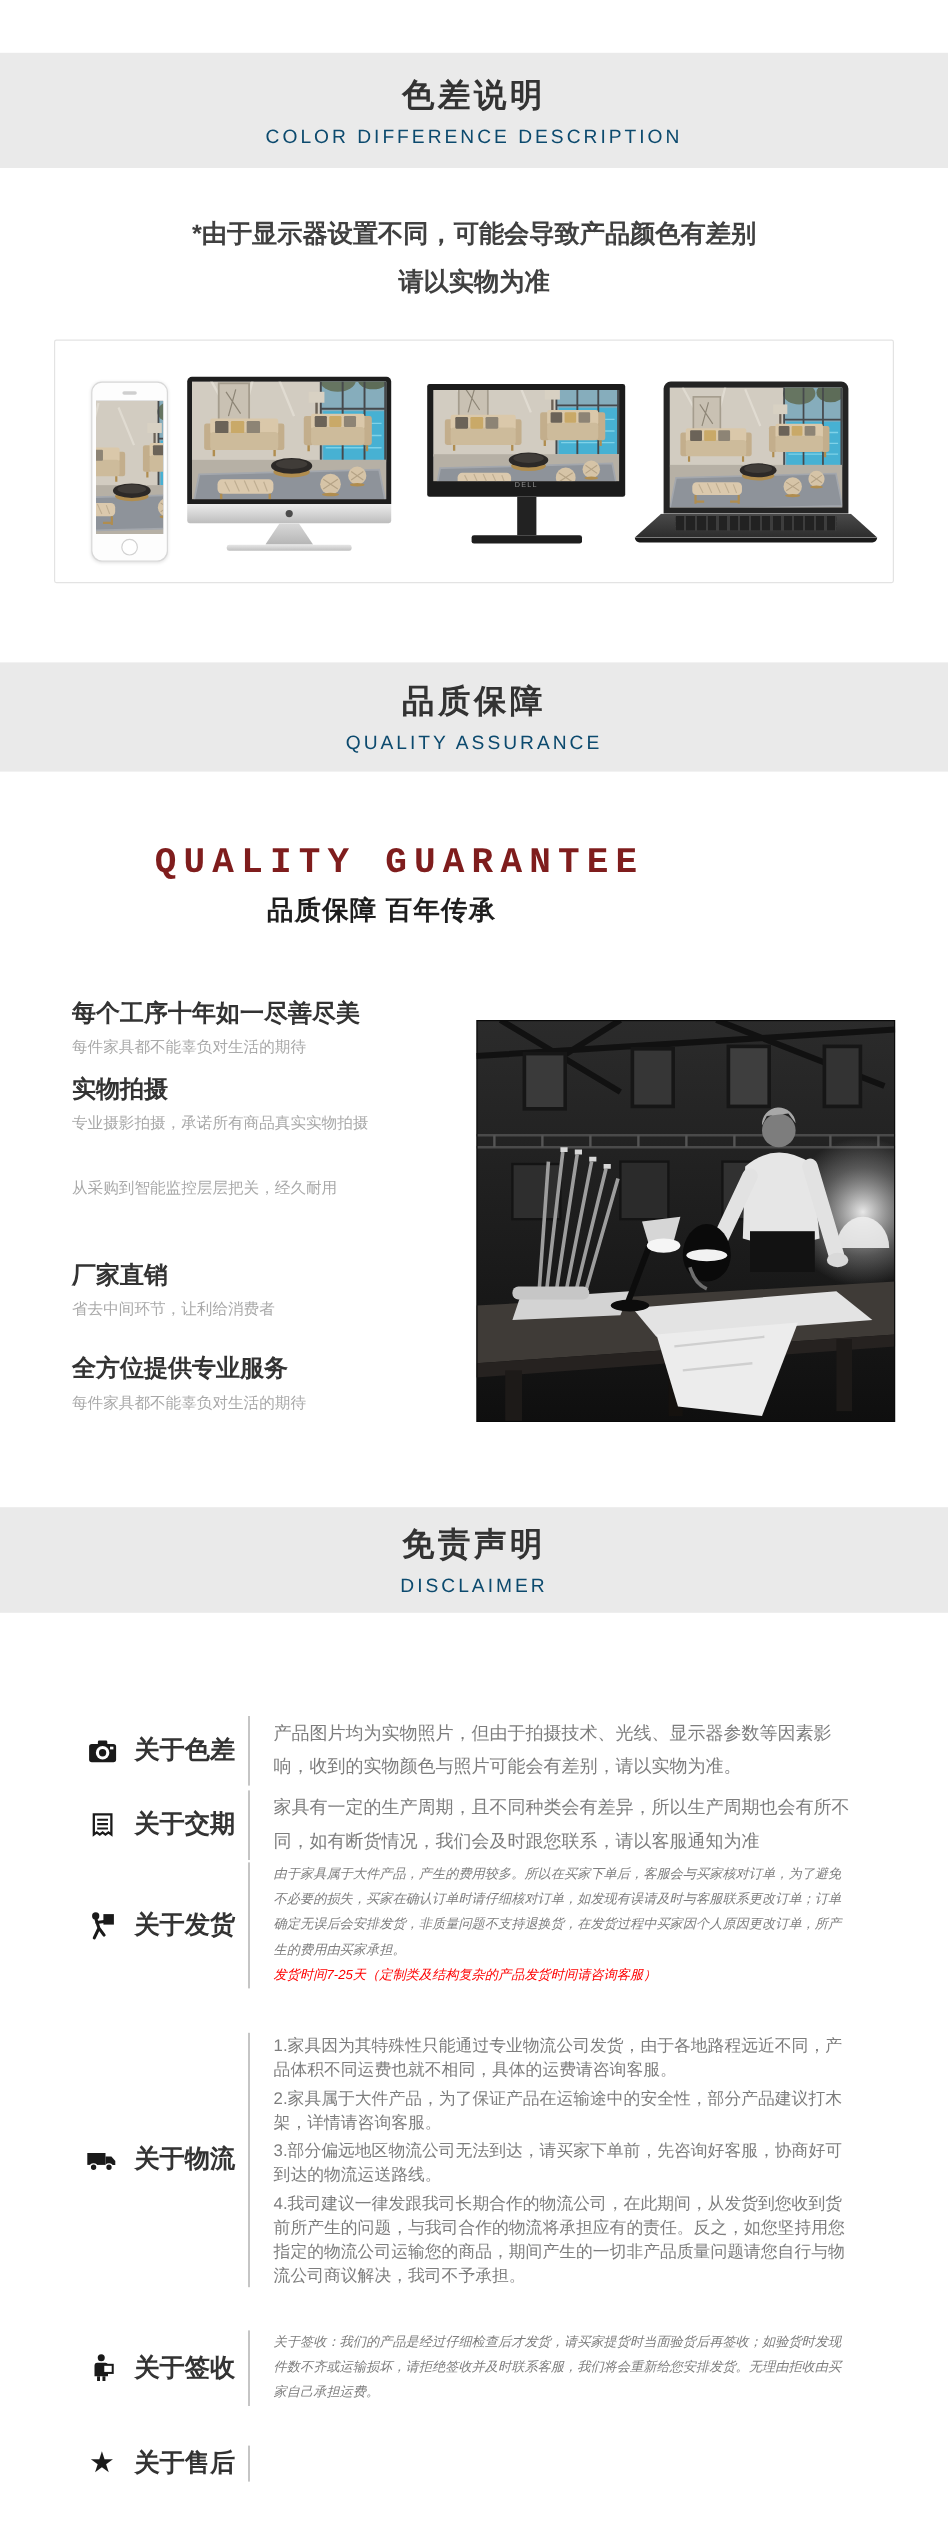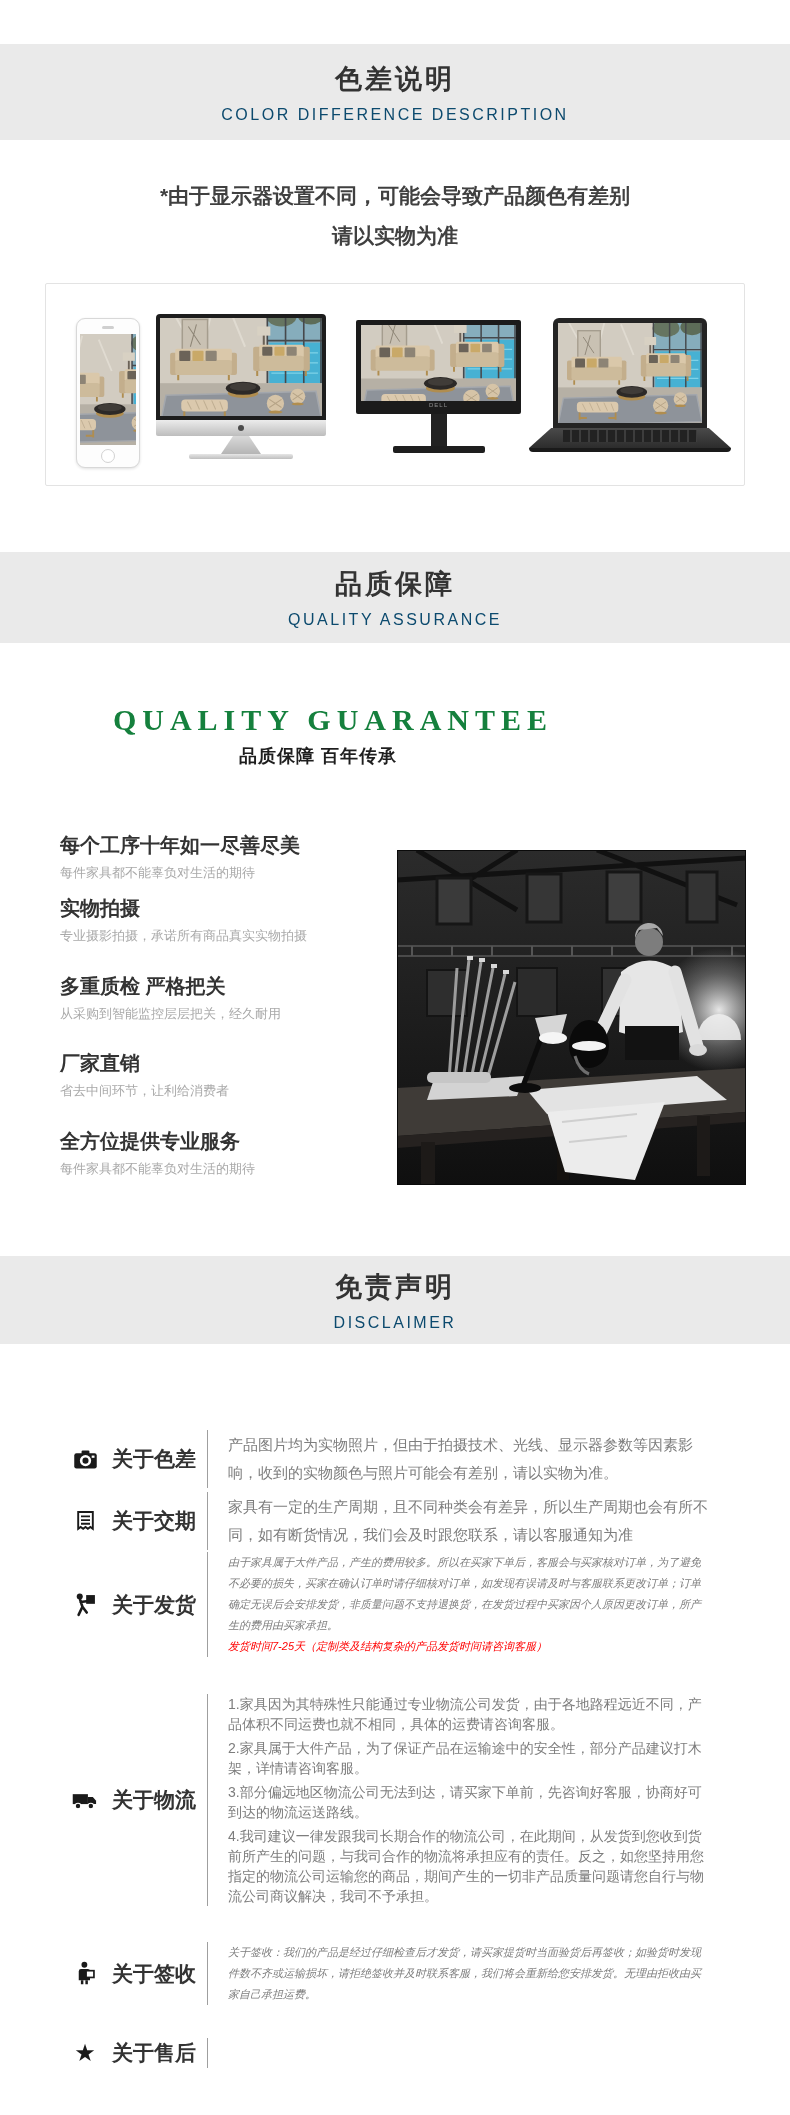--- a/index.html
+++ b/index.html
@@ -63,32 +63,32 @@
         background:linear-gradient(#4a4a4a,#2c2c2c);
         clip-path:polygon(11% 0,89% 0,100% 100%,0 100%);}
   .laptop .keys{position:absolute;left:34px;top:112px;width:134px;height:12px;
         background:repeating-linear-gradient(90deg,#222 0 7px,#3d3d3d 7px 9px),
                    repeating-linear-gradient(0deg,#262626 0 3px,#404040 3px 4px);
         background-blend-mode:normal;}
   .laptop .bottom{position:absolute;left:0;top:130px;width:202px;height:4px;background:#1a1a1a;
         border-radius:0 0 4px 4px;}
   
   .qg-en{position:absolute;top:703px;left:0;width:666px;text-align:center;
-        font-family:Liberation Serif, serif;
-        font-size:30px;font-weight:bold;color:#15803d;letter-spacing:6px;}
+        font-family:Liberation Mono, monospace;
+        font-size:30px;font-weight:bold;color:#7f1d1d;letter-spacing:6px;}
   .qg-cn{position:absolute;top:744px;left:0;width:636px;text-align:center;
-        font-size:18px;font-weight:bold;color:#1e1e1e;letter-spacing:1px;}
+        font-size:22px;font-weight:bold;color:#1e1e1e;letter-spacing:1px;}
   .q-item{position:absolute;left:60px;width:330px;}
   .q-title{font-size:20px;font-weight:bold;color:#333;line-height:24px;}
   .q-desc{font-size:13px;color:#a9a9a9;margin-top:7px;}
   #q0{top:833px;} #q1{top:896px;} #q2{top:974px;} #q3{top:1051px;} #q4{top:1129px;}
   .photo{position:absolute;left:397px;top:850px;width:349px;height:335px;}
   
   .d-item{position:absolute;left:60px;width:650px;display:flex;align-items:center;}
-  .d-head{width:147px;flex:none;display:flex;align-items:center;}
+  .d-head{width:147px;flex:none;display:flex;align-items:flex-start;}
   .d-icon{width:30px;height:30px;margin-left:10px;flex:none;display:flex;
         align-items:center;justify-content:center;}
   .d-title{font-size:21px;font-weight:bold;color:#333;margin-left:12px;white-space:nowrap;}
   .d-sep{width:1px;align-self:stretch;background:#9f9f9f;flex:none;}
   .d-body{margin-left:20px;width:481px;color:#7d7d7d;}
   .d-body p{margin:0;}
   .lh-loose p{font-size:15px;line-height:28px;}
   .lh-tight p{font-size:14px;line-height:20px;margin-bottom:4px;}
   .lh-tight p:last-child{margin-bottom:0;}
   .lh-mid p{font-size:11px;line-height:21px;font-style:italic;}
@@ -223,21 +223,20 @@
 
   <div class="q-item" id="q0">
     <div class="q-title">每个工序十年如一尽善尽美</div>
     <div class="q-desc">每件家具都不能辜负对生活的期待</div>
   </div>
   <div class="q-item" id="q1">
     <div class="q-title">实物拍摄</div>
     <div class="q-desc">专业摄影拍摄，承诺所有商品真实实物拍摄</div>
   </div>
   <div class="q-item" id="q2">
-    <div class="q-title">多重质检 严格把关</div>
     <div class="q-desc">从采购到智能监控层层把关，经久耐用</div>
   </div>
   <div class="q-item" id="q3">
     <div class="q-title">厂家直销</div>
     <div class="q-desc">省去中间环节，让利给消费者</div>
   </div>
   <div class="q-item" id="q4">
     <div class="q-title">全方位提供专业服务</div>
     <div class="q-desc">每件家具都不能辜负对生活的期待</div>
   </div>

